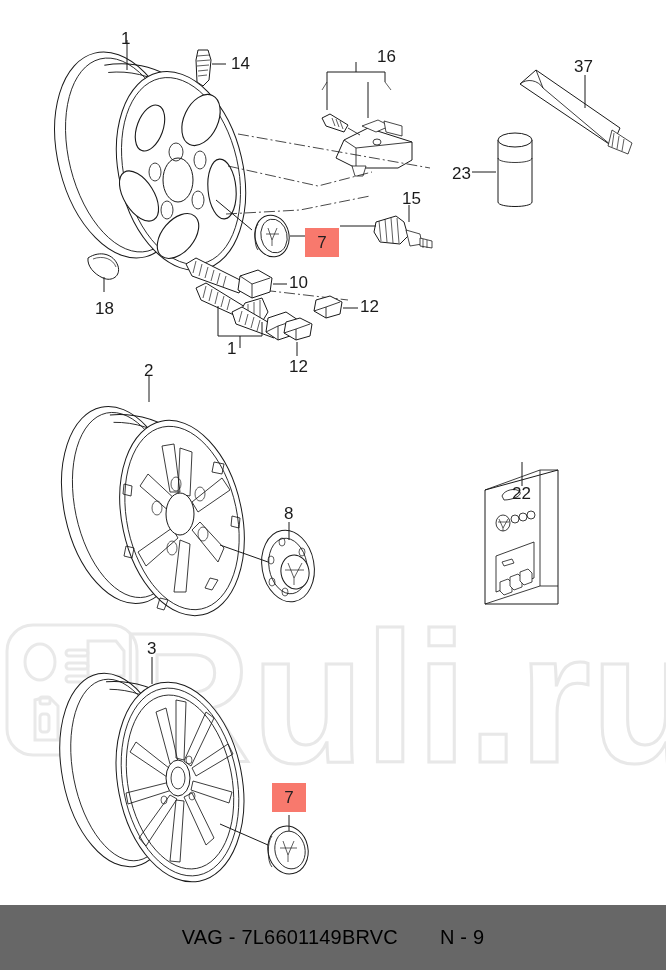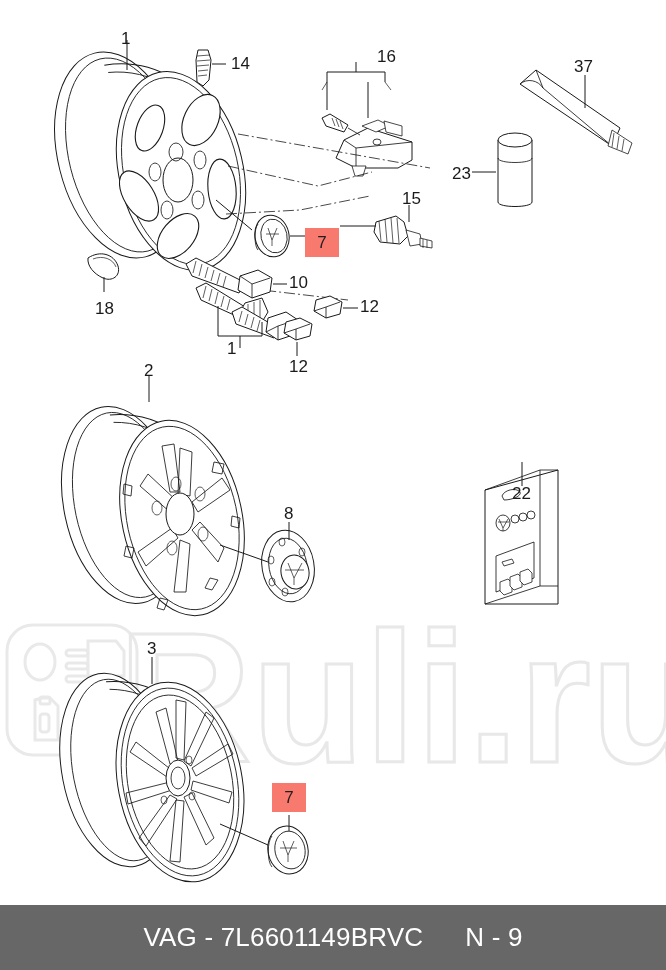--- a/index.html
+++ b/index.html
@@ -51,23 +51,23 @@
     width: 666px;
     height: 65px;
     background: #676767;
     z-index: 10;
     display: flex;
     align-items: center;
     justify-content: center;
     gap: 42px;
   }
   #footer-bar .f-text {
-    color: #ffffff;
+    color: #000000;
     font-family: "Liberation Sans", sans-serif;
-    font-size: 26px;
+    font-size: 20px;
     letter-spacing: 0.2px;
     white-space: nowrap;
   }
 </style>
 </head>
 <body>
 
 <div id="page">
 
   <div id="watermark-layer">

